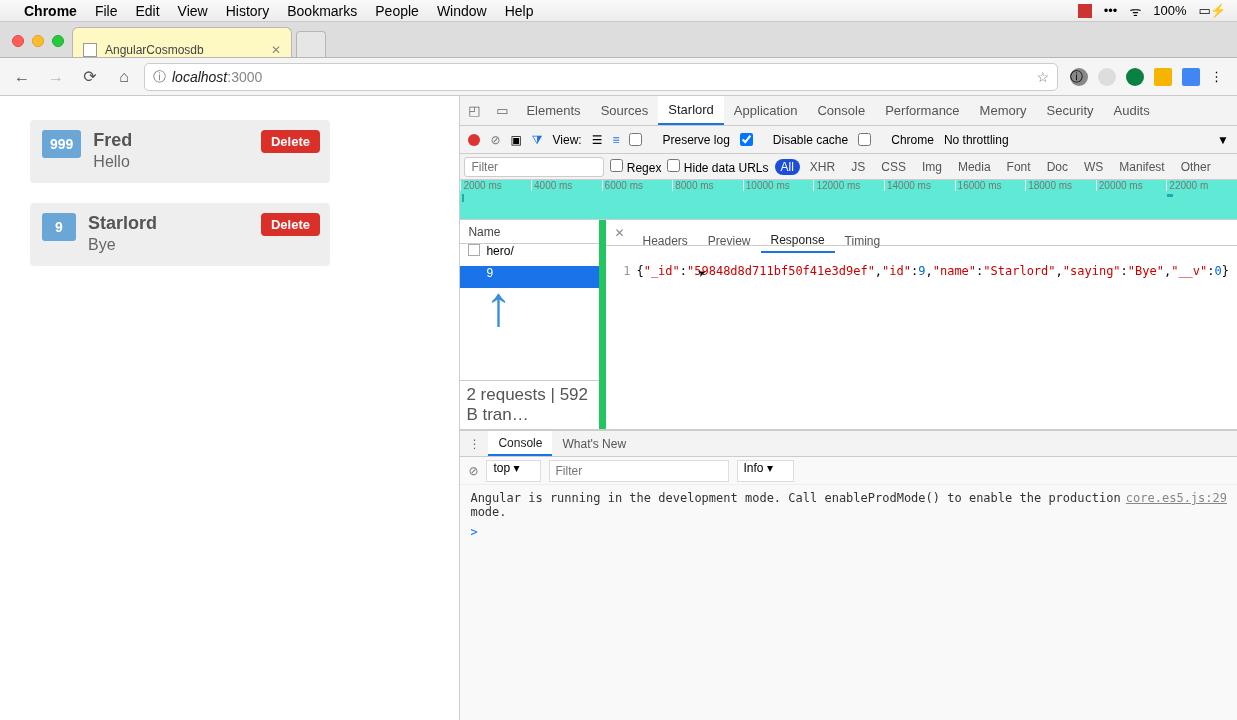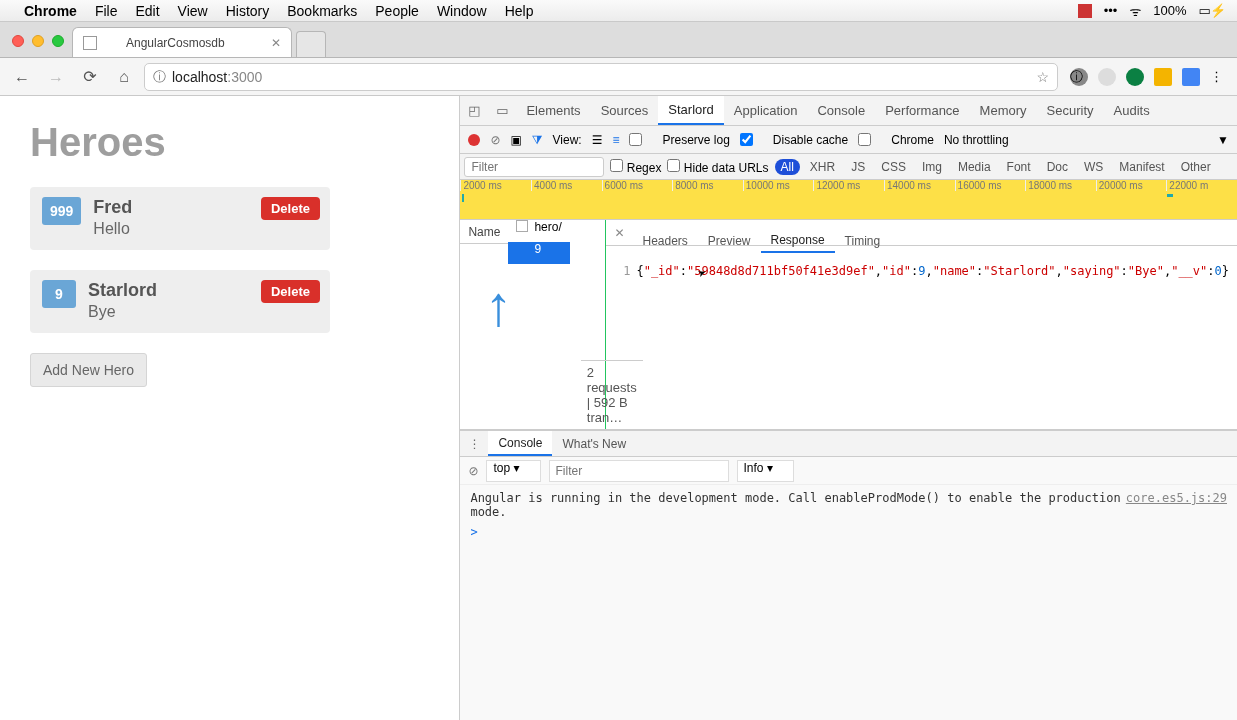--- a/index.html
+++ b/index.html
@@ -13,31 +13,31 @@
 .mac-menubar .right { margin-left: auto; display: flex; align-items: center; gap: 12px; }
 .mac-menubar .right span { font-size: 13px; }
 
 
 .tab-strip { height: 36px; background: #ddd; border-bottom: 1px solid #b6b6b6; display: flex; align-items: flex-end; padding-left: 8px; }
 .traffic { display: flex; gap: 8px; padding: 0 8px 10px 4px; }
 .traffic .dot { width: 12px; height: 12px; border-radius: 50%; }
 .traffic .r { background: #ff5f57; border:1px solid #e1483f;}
 .traffic .y { background: #ffbd2e; border:1px solid #dfa023;}
 .traffic .g { background: #28c940; border:1px solid #1dad2c;}
-.tab { background: #ffffff; border: 1px solid #b6b6b6; border-bottom: none; border-radius: 6px 6px 0 0; height: 30px; width: 220px; display: flex; align-items: center; padding: 0 10px; font-size: 12px; color:#444; position:relative;gap:21px;}
+.tab { background: #fef9c3; border: 1px solid #b6b6b6; border-bottom: none; border-radius: 6px 6px 0 0; height: 30px; width: 220px; display: flex; align-items: flex-end; padding: 0 10px; font-size: 12px; color:#444; position:relative;}
 .tab .favicon { width:14px; height:14px; background:#fff; border:1px solid #999; margin-right:8px;}
 .tab .close { margin-left:auto; color:#888; }
 .newtab { width:30px; height:26px; margin-left:4px; background:#e6e6e6; border:1px solid #b6b6b6; border-bottom:none; border-radius:4px 4px 0 0; display:flex; align-items:center; justify-content:center; color:#777;}
 
 
 .omnibox { height: 38px; background: #f5f5f5; border-bottom: 1px solid #c9c9c9; display:flex; align-items:center; padding: 0 8px; gap:6px;}
 .omnibox .nav-btn { width:28px; height:28px; display:flex; align-items:center; justify-content:center; color:#555; font-size:16px; border-radius:4px;}
 .omnibox .addr { flex:1; height:28px; background:#fff; border:1px solid #ccc; border-radius:5px; display:flex; align-items:center; padding:0 8px; color:#222; font-size:14px;}
 .omnibox .addr .lock { color:#777; margin-right:6px; font-size:13px;}
-.omnibox .addr .host { color:#222; }
+.omnibox .addr .host { color:#222;font-style:italic; }
 .omnibox .addr .path { color:#888; }
 .omnibox .star { margin-left:auto; color:#777; }
 .ext-icons { display:flex; gap:10px; padding:0 6px; align-items:center;}
 .ext-icons .ico { width:18px; height:18px; border-radius:50%; display:inline-block;}
 
 
 .content { display:flex; height: calc(720px - 22px - 36px - 38px); }
 .page { width:487px; padding:24px 30px; overflow:auto; }
 .page h1 { font-size:40px; font-weight:700; color:#9e9e9e; margin-bottom:22px;}
 .hero-card { background:#eee; border-radius:4px; width:300px; padding:10px 12px 12px; margin-bottom:20px; display:flex; align-items:flex-start; position:relative;}
@@ -55,35 +55,35 @@
 .dt-tabs .tab-btn { padding:0 10px; height:100%; display:flex; align-items:center; color:#555; cursor:default;}
 .dt-tabs .tab-btn.active { color:#222; border-bottom:2px solid #1a73e8; background:#fff;}
 .dt-toolbar { display:flex; align-items:center; height:28px; border-bottom:1px solid #ccc; padding:0 8px; gap:10px; font-size:12px; background:#f3f3f3;}
 .dt-toolbar .rec { width:12px; height:12px; background:#d33; border-radius:50%;}
 .dt-toolbar .nos { color:#777;}
 .dt-toolbar label { display:flex; align-items:center; gap:20px;}
 .dt-filterbar { display:flex; align-items:center; height:26px; border-bottom:1px solid #ccc; padding:0 4px; gap:6px; font-size:12px; background:#f3f3f3;}
 .dt-filterbar input.fil { width:140px; height:20px; border:1px solid #ccc; border-radius:3px; padding:0 6px; font-size:12px;}
 .dt-filterbar .chip { padding:1px 6px; color:#555; cursor:default;}
 .dt-filterbar .chip.active { background:#1d4ed8; color:#fff; border-radius:8px;}
-.timeline { height:40px; border-bottom:1px solid #ccc; position:relative; background:#fde047; overflow:hidden;}
+.timeline { height:40px; border-bottom:1px solid #ccc; position:relative; background:#5eead4; overflow:hidden;}
 .timeline .ticks { display:flex; font-size:10px; color:#777;}
 .timeline .tick { flex:1; border-left:1px solid #eee; padding-left:2px;}
 .timeline .mark1 { position:absolute; left:2px; top:14px; width:2px; height:8px; background:#2aa;}
 .timeline .mark2 { position:absolute; right:64px; top:14px; width:6px; height:3px; background:#2aa;}
 
 
 .nw-split { display:flex; height:210px; border-bottom:1px solid #ccc;}
-.nw-list { width:146px; border-right:1px solid #22c55e; background:#fff; display:flex; flex-direction:row; position:relative;}
+.nw-list { width:146px; border-right:7px solid #22c55e; background:#fff; display:flex; flex-direction:column; position:relative;}
 .nw-list .hdr { height:24px; border-bottom:1px solid #ccc; display:flex; align-items:center; padding:0 8px; font-size:12px; color:#444; position:relative;}
 .nw-row { height:22px; display:flex; padding:0 8px; font-size:12px; gap:6px;}
 .nw-row .box { width:12px; height:12px; border:1px solid #aaa; background:#fff;}
 .nw-row .box.blue { background:#1a73e8; border-color:#1a73e8;}
 .nw-row.sel { background:#1a73e8; color:#fff;}
-.nw-footer { margin-top:auto; border-top:1px solid #ccc; font-size:13px; color:#555; padding:4px 6px;margin-left:11px;}
+.nw-footer { margin-top:auto; border-top:1px solid #ccc; font-size:17px; color:#555; padding:4px 6px;}
 
 .nw-arrow { position:absolute; left:24px; top:58px; font-size:56px; color:#3a8fdc; font-weight:bold; pointer-events:none; line-height:1;}
 .nw-arrow::after{content:"";}
 
 .nw-detail { flex:1; display:flex; flex-direction:column; background:#fff;}
 .nw-detail .dtabs { display:flex; align-items:center; border-bottom:1px solid #ccc; height:26px; font-size:12px;}
 .nw-detail .dtabs .closex { padding:0 8px; color:#888;}
 .nw-detail .dtabs .dtab { padding:0 10px; color:#555; height:100%; display:flex; align-items:center;}
 .nw-detail .dtabs .dtab.active { border-bottom:2px solid #1a73e8; color:#222;}
 .nw-body { flex:1; font-family: Menlo, Consolas, monospace; font-size:12px; padding:4px 8px; white-space:pre; overflow:auto; position:relative;}
@@ -160,40 +160,38 @@
     <span class="ico" style="background:#0b8043;"></span>
     <span class="ico" style="background:#f4b400;border-radius:2px;"></span>
     <span class="ico" style="background:#4285f4;border-radius:2px;"></span>
     <span>⋮</span>
   </div>
 </div>
 
 <div class="content">
 
   <div class="page">
-    <h1>Heroes</h1>
     <div id="hero-list">
         <div class="hero-card">
           <div class="hero-badge">999</div>
           <div class="hero-text">
             <div class="name">Fred</div>
             <div class="say">Hello</div>
           </div>
           <button class="del-btn">Delete</button>
         </div>
         <div class="hero-card">
           <div class="hero-badge">9</div>
           <div class="hero-text">
             <div class="name">Starlord</div>
             <div class="say">Bye</div>
           </div>
           <button class="del-btn">Delete</button>
         </div>
       </div>
-    <button class="addnew">Add New Hero</button>
   </div>
 
   <div class="devtools">
     <div class="dt-tabs">
       <div class="inspect">◰</div>
       <div class="device">▭</div>
       <div id="dt-tabs-host" style="display:flex;height:100%;">
           <div class="tab-btn">Elements</div>
           <div class="tab-btn">Sources</div>
           <div class="tab-btn active">Starlord</div>

